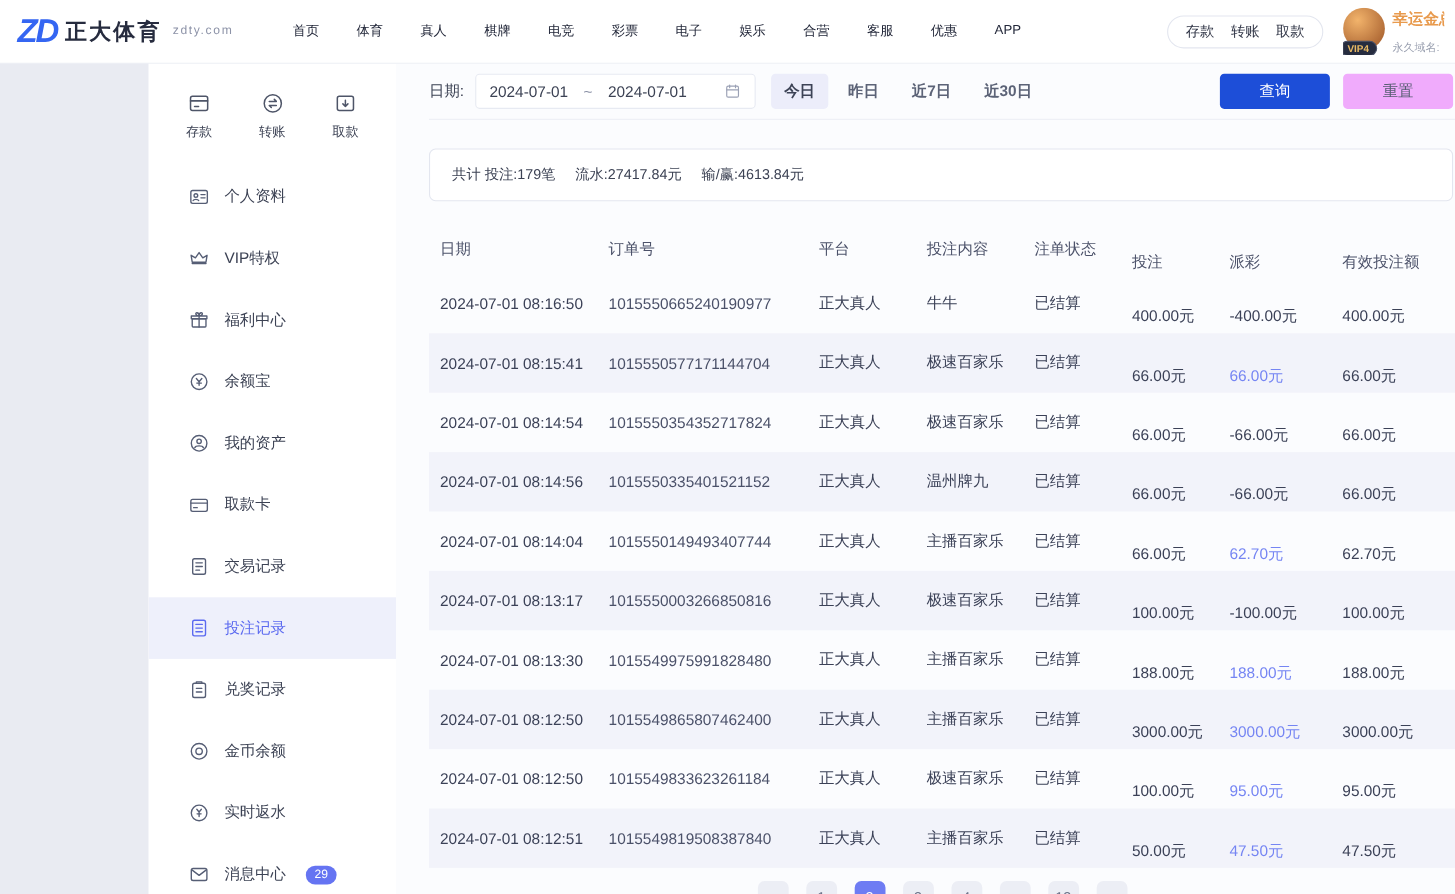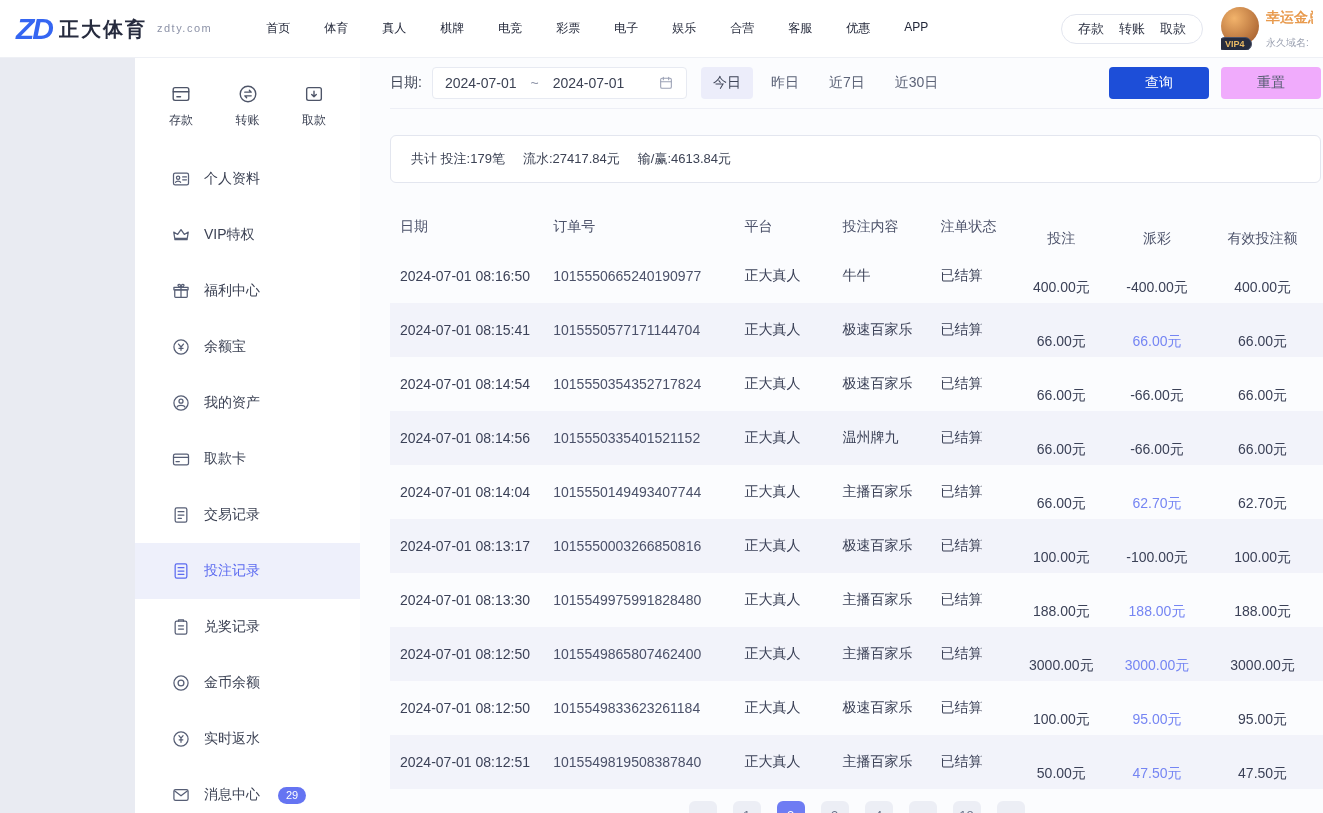--- a/index.html
+++ b/index.html
@@ -44,37 +44,37 @@
 
   
   .content { flex:1; background:#fbfcfe; padding-left:30px; overflow:hidden; }
   .filter-row { display:flex; align-items:center; height:52px; border-bottom:1px solid #edeff6; padding-right:2px; }
   .date-label { font-size:14px; color:#3c4254; margin-right:10px; }
   .date-input { display:flex; align-items:center; gap:14px; background:#fff; border:1px solid #e7eaf2; border-radius:4px; height:32px; padding:0 12px; font-size:14px; color:#3c4254; width:255px; cursor:pointer; }
   .date-input .sep { color:#8a90a5; }
   .calendar-icon { margin-left:auto; color:#9ba1b5; display:inline-flex; }
   .calendar-icon svg { width:16px; height:16px; }
   .quick-ranges { display:flex; gap:6px; margin-left:14px; font-size:14px; color:#5c6377; }
-  .range { padding:7px 12px; border-radius:4px; cursor:pointer; white-space:nowrap; }
+  .range { padding:7px 12px; border-radius:4px; cursor:pointer; white-space:nowrap;font-weight:bold; }
   .range.active { background:#ecedfa; color:#3d4356; }
   .filter-actions { margin-left:auto; display:flex; gap:12px; }
   .btn { height:32px; width:100px; border:none; border-radius:4px; font-size:14px; cursor:pointer; font-family:inherit; }
   .btn-primary { background:#1d4ed8; color:#fff; }
   .btn-secondary { background:#f0abfc; color:#565d72;text-align:center; }
 
   .summary-box { margin-top:26px; margin-right:2px; background:#fff; border:1px solid #e3e6ef; border-radius:6px; height:48px; display:flex; align-items:center; gap:18px; padding:0 20px; font-size:13px; color:#3c4254; }
 
   .table { margin-top:22px; }
   .thead,.tr { display:grid; grid-template-columns:17.5% 20.5% 10.5% 10.5% 9.5% 9.5% 11% 11%; align-items:center; }
   .thead { height:44px; font-size:14px; color:#4c526a; }
   .tr { height:54px; font-size:14px; color:#3b4157; }
   .tbody .tr:nth-child(even) { background:#f2f3fa; }
   .c0 { text-align:left; padding-left:10px; }
   .c1,.c2,.c3,.c4 { text-align:left; }
-  .c5,.c6,.c7 { text-align:center;margin-top:23px; }
+  .c5,.c6,.c7 { text-align:left;margin-top:23px; }
   .c5,.c6 { padding-right:24px; }
   .c7 { padding-right:18px; }
   .c1 { color:#4b5169; }
   .td.win { color:#7585f3; }
 
   .pagination { display:flex; justify-content:center; gap:16px; margin-top:12px; }
   .page { width:28px; height:28px; border-radius:6px; background:#eceef5; color:#6a7188; font-size:13px; display:flex; align-items:center; justify-content:center; cursor:pointer; }
   .page.active { background:#6e7cf3; color:#fff; }
 </style>
 </head>

